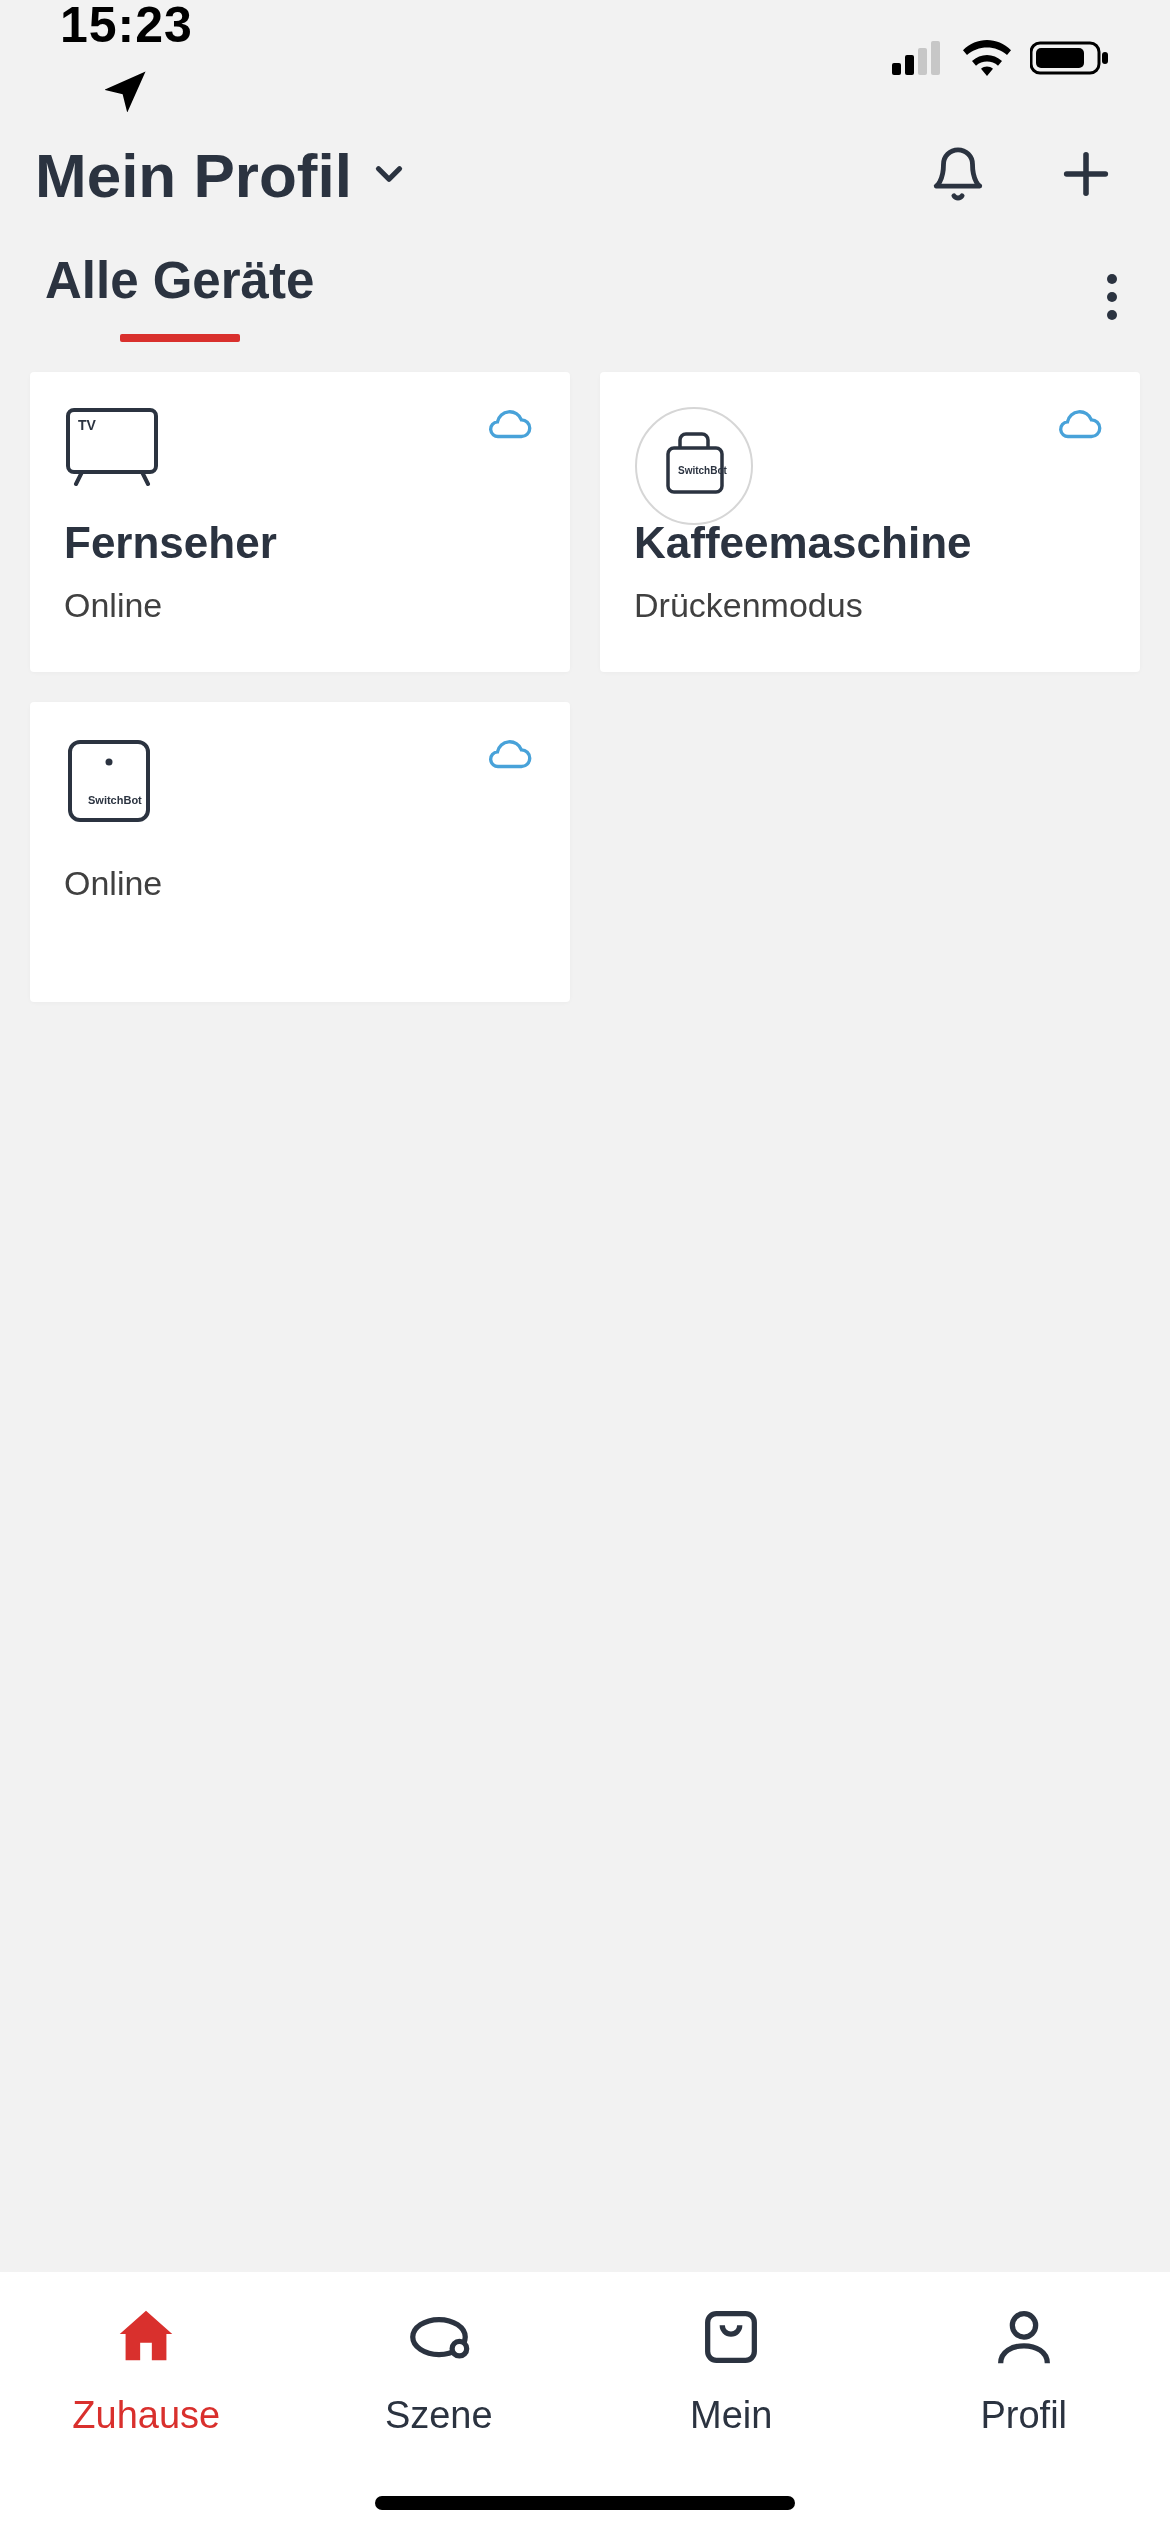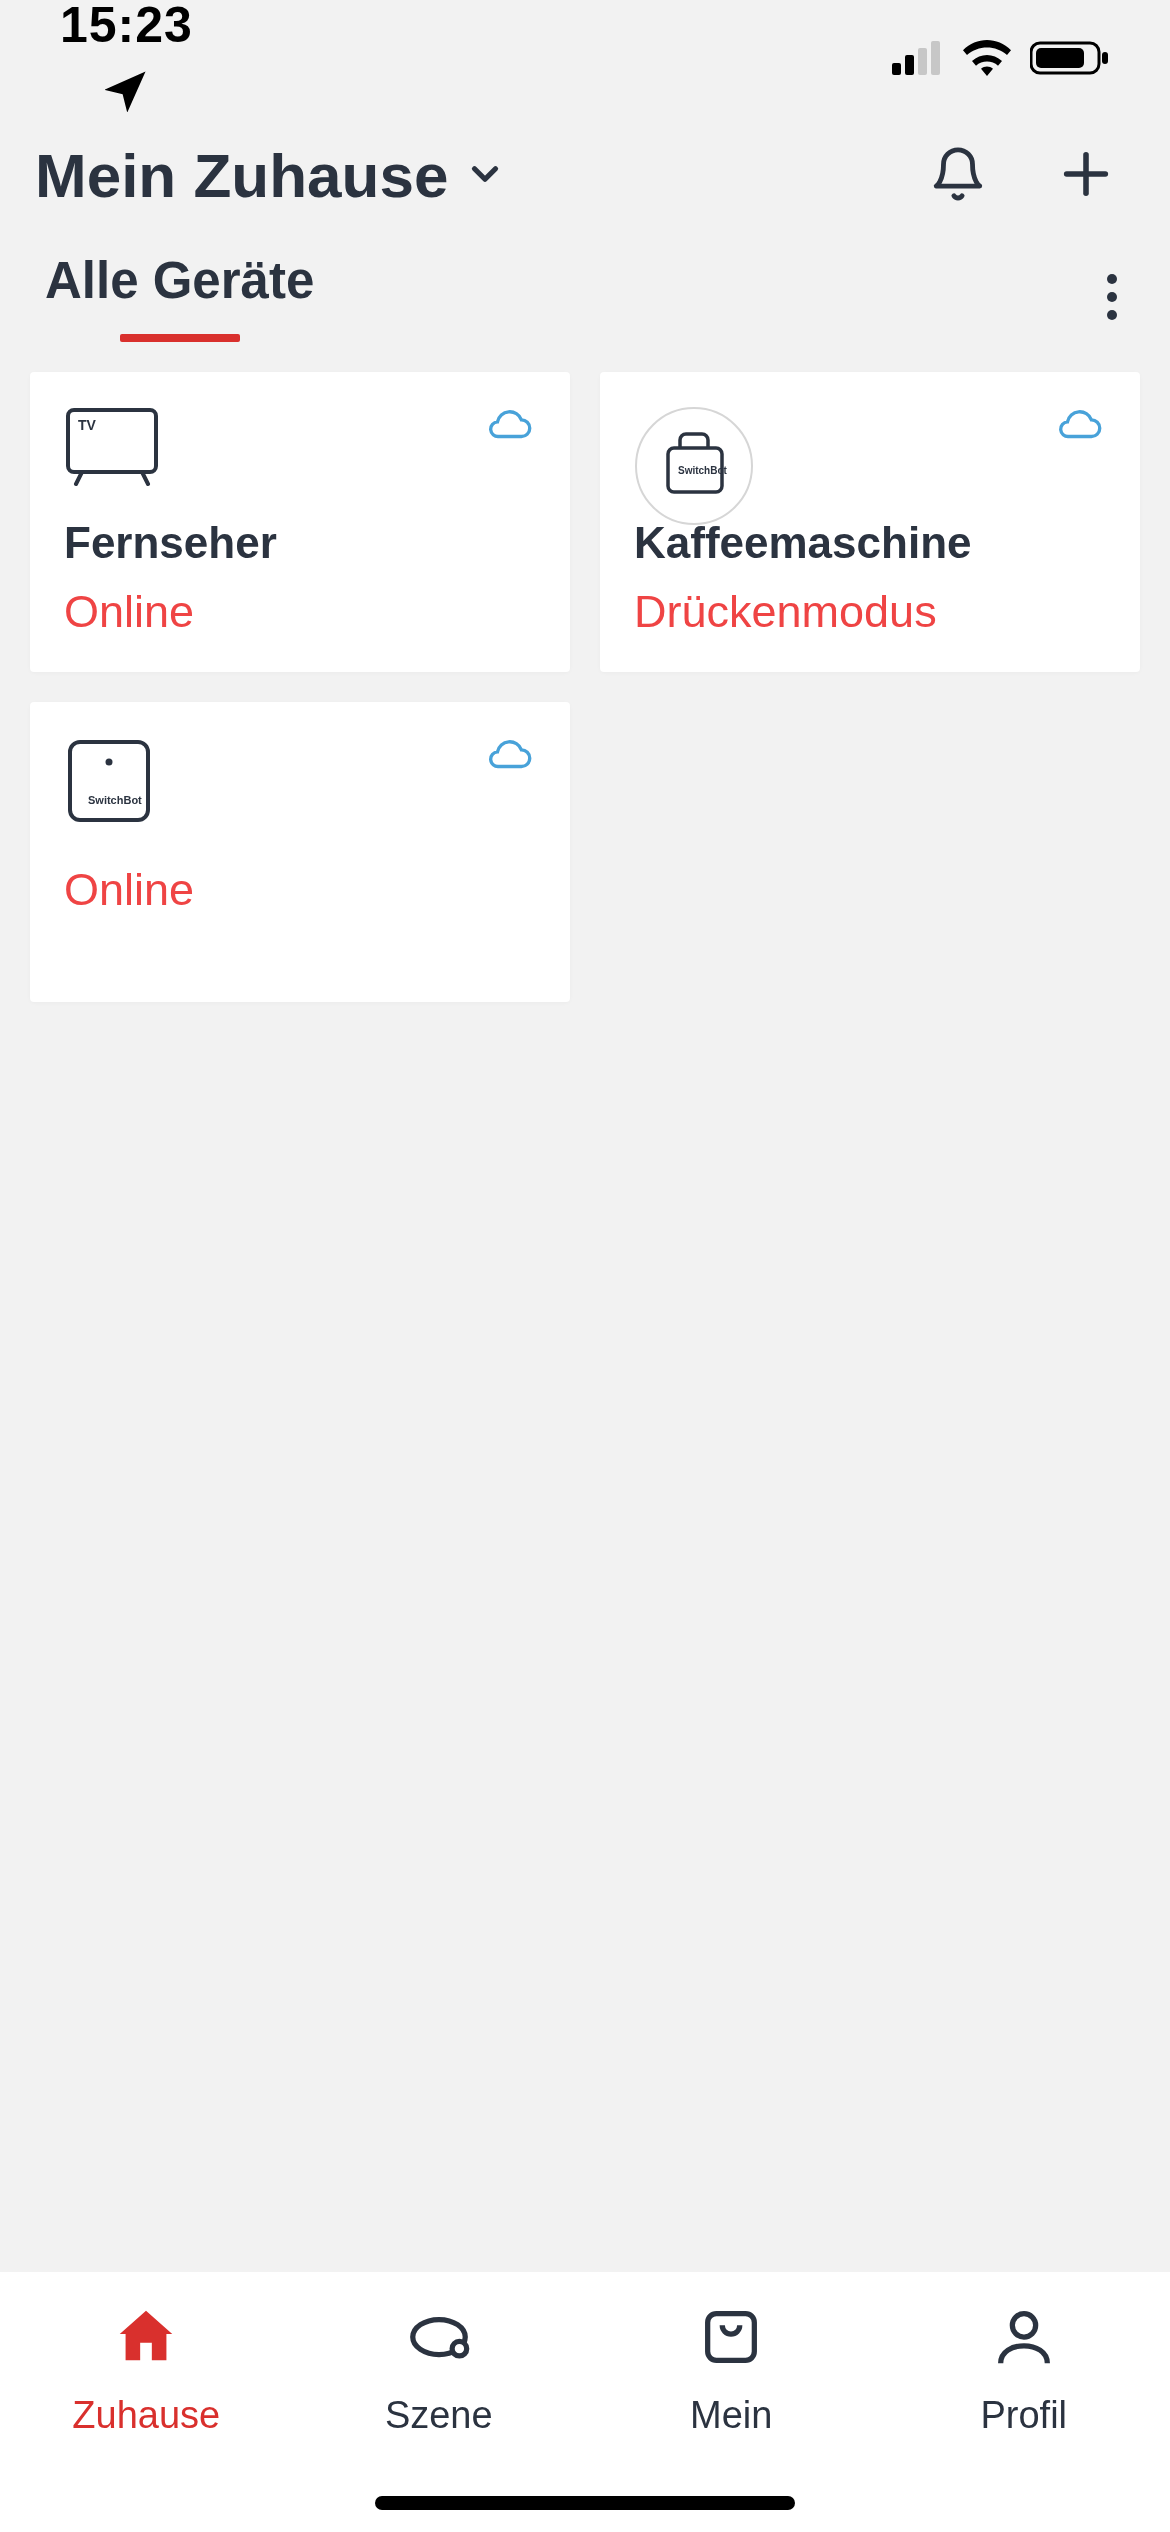--- a/index.html
+++ b/index.html
@@ -25,21 +25,21 @@
   .tab-label.inactive { font-weight:600; color:#a8a8a8; }
   .tab-underline { height:8px; background:#d9302d; width:120px; border-radius:2px; margin-top:6px; }
   .more-dots { display:flex; flex-direction:column; gap:8px; padding:10px 8px; align-items:center; }
   .more-dots span { width:10px; height:10px; background:#2b3340; border-radius:50%; }
   .devices { padding: 30px 30px; display:grid; grid-template-columns: 1fr 1fr; gap: 30px; }
   .device-card { background:#fff; border-radius:4px; padding:34px 34px 34px 34px; height:300px; display:flex; flex-direction:column; position:relative; box-shadow: 0 1px 4px rgba(0,0,0,0.03); }
   .card-top { display:flex; justify-content:space-between; align-items:flex-start; height:110px; }
   .device-icon-wrap { width:120px; height:110px; display:flex; align-items:flex-start; justify-content:flex-start; }
   .card-cloud { color:#48a2d9; }
   .device-name { font-size:44px; font-weight:600; color:#2b3340; margin-top:2px; }
-  .device-status { font-size:45px; color:#ef4444; margin-top:18px; }
+  .device-status { font-size:34px; color:#404040; margin-top:18px; }
   .nav { position:absolute; bottom:0; left:0; right:0; background:#fff; height:260px; display:flex; align-items:flex-start; justify-content:space-around; padding-top:30px; }
   .nav-item { display:flex; flex-direction:column; align-items:center; gap:18px; width:200px; }
   .nav-label { font-size:38px; color:#2b3340; }
   .nav-label.active { color:#d9302d; }
   .home-indicator { position:absolute; bottom:22px; left:50%; transform:translateX(-50%); width:420px; height:14px; background:#000; border-radius:20px; }
 </style>
 </head>
 <body>
 
 <div class="statusbar">
@@ -70,21 +70,21 @@
         <rect x="1" y="3" width="68" height="30" rx="9" fill="none" stroke="#000" stroke-width="3"></rect>
         <rect x="6" y="8" width="48" height="20" rx="5" fill="#000"></rect>
         <rect x="72" y="12" width="6" height="12" rx="3" fill="#000"></rect>
       </svg>
     </span>
   </div>
 </div>
 
 <div class="header">
   <div class="home-title-wrap">
-    <span class="home-title">Mein Zuhause</span>
+    <span class="home-title">Mein Profil</span>
     <span>
       <svg width="42" height="42" viewBox="0 0 24 24" fill="none" stroke="#2b3340" stroke-width="3" stroke-linecap="round" stroke-linejoin="round">
         <polyline points="6 9 12 15 18 9"></polyline>
       </svg>
     </span>
   </div>
   <div class="header-icons">
     <span>
       <svg width="58" height="58" viewBox="0 0 24 24" fill="none" stroke="#2b3340" stroke-width="2" stroke-linecap="round" stroke-linejoin="round">
         <path d="M18 8a6 6 0 0 0-12 0c0 7-3 9-3 9h18s-3-2-3-9"></path>

